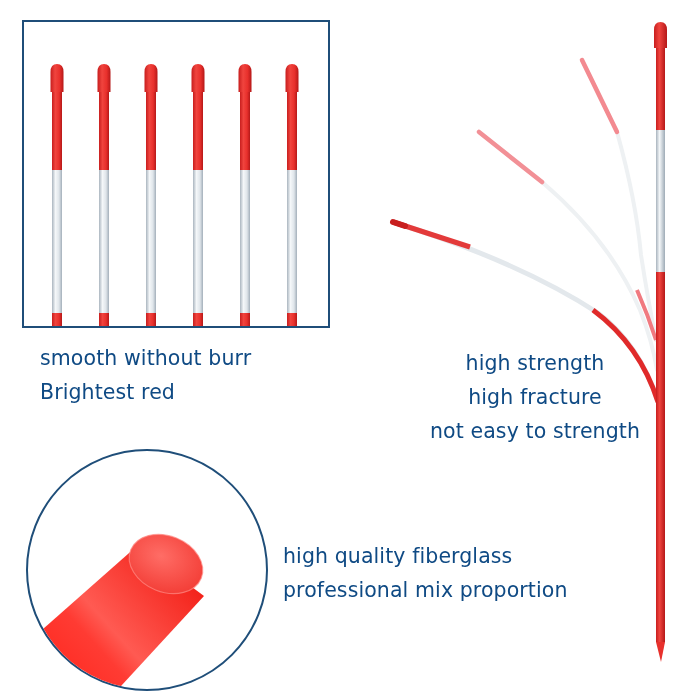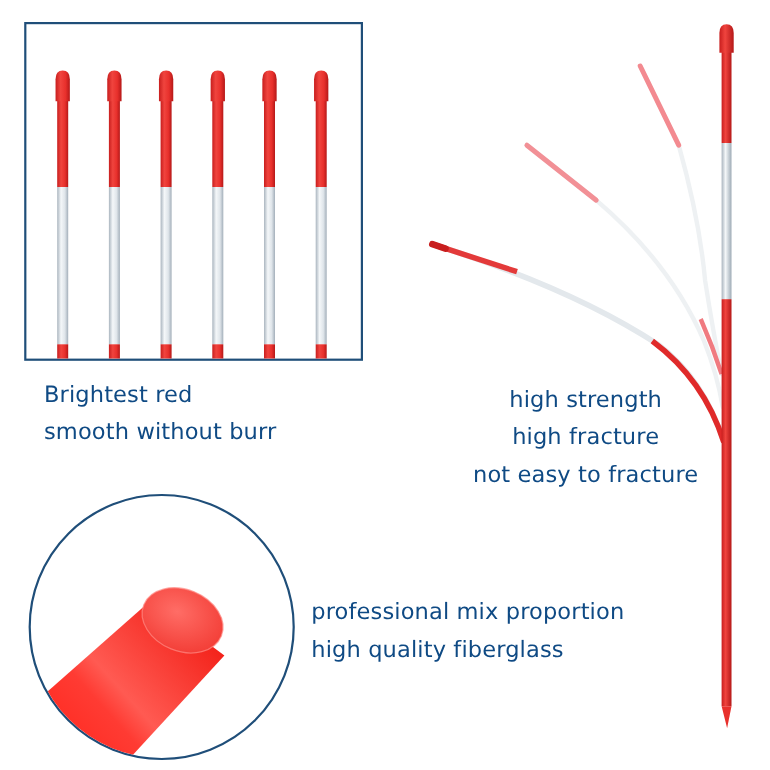--- a/index.html
+++ b/index.html
@@ -68,22 +68,22 @@
           <rect x="285" y="88" width="10" height="80" fill="url(#redG)"></rect>
           <rect x="285" y="168" width="10" height="143" fill="url(#whiteG)"></rect>
           <rect x="285" y="311" width="10" height="20" fill="url(#redG)"></rect>
           <path d="M283.5 70 Q283.5 62 290 62 Q296.5 62 296.5 70 L296.5 90 L283.5 90 Z" fill="url(#redG)"></path>
         </g>
       </g>
   </svg>
 </div>
 
 <div class="abs caption" style="left:40px; top:341px;">
+  <div>smooth without burr</div>
   <div>Brightest red</div>
-  <div>smooth without burr</div>
 </div>
 
 <div class="abs" style="left:380px; top:10px; width:320px; height:670px;">
   <svg width="320" height="670" viewBox="380 10 320 670">
     <defs>
       <linearGradient id="redV" x1="0" x2="1" y1="0" y2="0">
         <stop offset="0" stop-color="#c81e1e"></stop>
         <stop offset="0.4" stop-color="#f0443e"></stop>
         <stop offset="1" stop-color="#b51818"></stop>
       </linearGradient>
@@ -112,21 +112,21 @@
       <rect x="656" y="272" width="9" height="370" fill="url(#redV)"></rect>
       <path d="M656 642 L665 642 L661 662 Z" fill="#e8302c"></path>
       <path d="M654 30 Q654 22 660.5 22 Q667 22 667 30 L667 48 L654 48 Z" fill="url(#redV)"></path>
     </g>
   </svg>
 </div>
 
 <div class="abs caption" style="left:430px; top:346px;text-align:center;">
   <div>high strength</div>
   <div>high fracture</div>
-  <div>not easy to fracture</div>
+  <div>not easy to strength</div>
 </div>
 
 <div class="abs zoom-circle">
   <svg width="238" height="238" viewBox="0 0 238 238">
     <defs>
       <linearGradient id="bodyG" x1="0" y1="1" x2="1" y2="0.2">
         <stop offset="0" stop-color="#ff1a10"></stop>
         <stop offset="0.45" stop-color="#ff3b33"></stop>
         <stop offset="0.55" stop-color="#ff5a52"></stop>
         <stop offset="1" stop-color="#f21c14"></stop>
@@ -138,15 +138,15 @@
     </defs>
 
     <path d="M109 95 L176 145 L70 260 L-10 200 Z" fill="url(#bodyG)"></path>
 
     <ellipse cx="138" cy="113" rx="38" ry="28" transform="rotate(22 138 113)" fill="url(#capG)"></ellipse>
     <ellipse cx="138" cy="113" rx="38" ry="28" transform="rotate(22 138 113)" fill="none" stroke="#ff8a84" stroke-width="1.2" opacity="0.7"></ellipse>
   </svg>
 </div>
 
 <div class="abs caption" style="left:283px; top:539px;">
+  <div>high quality fiberglass</div>
   <div>professional mix proportion</div>
-  <div>high quality fiberglass</div>
 </div>
 
 </body></html>

